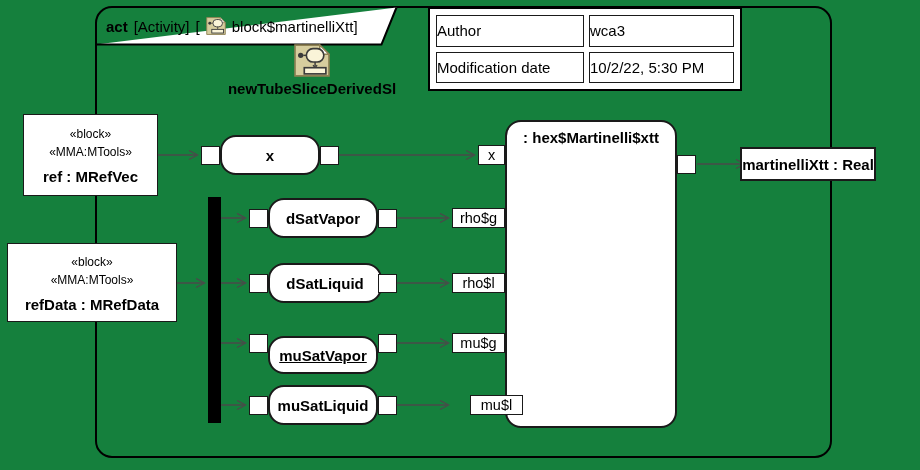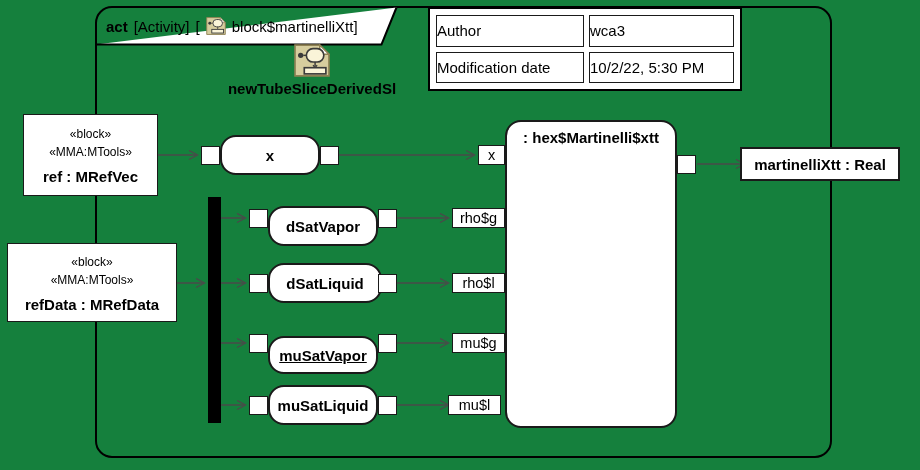--- a/index.html
+++ b/index.html
@@ -154,21 +154,21 @@
 
   <div class="shape fork" style="left:208px;top:197px;width:13px;height:226px;"></div>
 
   <div class="shape pin" style="left:201px;top:146px;"></div>
   <div class="shape action" style="left:220px;top:135px;width:100px;height:40px;">
     <span>x</span>
   </div>
   <div class="shape pin" style="left:320px;top:146px;"></div>
 
   <div class="shape pin" style="left:249px;top:209px;"></div>
-  <div class="shape action" style="left:268px;top:198px;width:110px;height:40px;margin-top:8px;">
+  <div class="shape action" style="left:268px;top:198px;width:110px;height:40px;">
     <span>dSatVapor</span>
   </div>
   <div class="shape pin" style="left:378px;top:209px;"></div>
 
   <div class="shape pin" style="left:249px;top:274px;"></div>
   <div class="shape action" style="left:268px;top:263px;width:114px;height:40px;">
     <span>dSatLiquid</span>
   </div>
   <div class="shape pin" style="left:378px;top:274px;"></div>
 
@@ -193,23 +193,23 @@
   </div>
   <div class="shape pinbox" style="left:452px;top:208px;width:53px;height:20px;">
     <span>rho$g</span>
   </div>
   <div class="shape pinbox" style="left:452px;top:273px;width:53px;height:20px;">
     <span>rho$l</span>
   </div>
   <div class="shape pinbox" style="left:452px;top:333px;width:53px;height:20px;">
     <span>mu$g</span>
   </div>
-  <div class="shape pinbox" style="left:448px;top:395px;width:53px;height:20px;">
+  <div class="shape pinbox" style="left:470px;top:395px;width:53px;height:20px;">
     <span>mu$l</span>
   </div>
 
   <div class="shape pin" style="left:677px;top:155px;"></div>
 
-  <div class="shape param" style="left:740px;top:147px;width:160px;height:34px;">
+  <div class="shape param" style="left:740px;top:147px;width:136px;height:34px;">
     <span>martinelliXtt : Real</span>
   </div>
 
 </div>
 
 </body></html>

